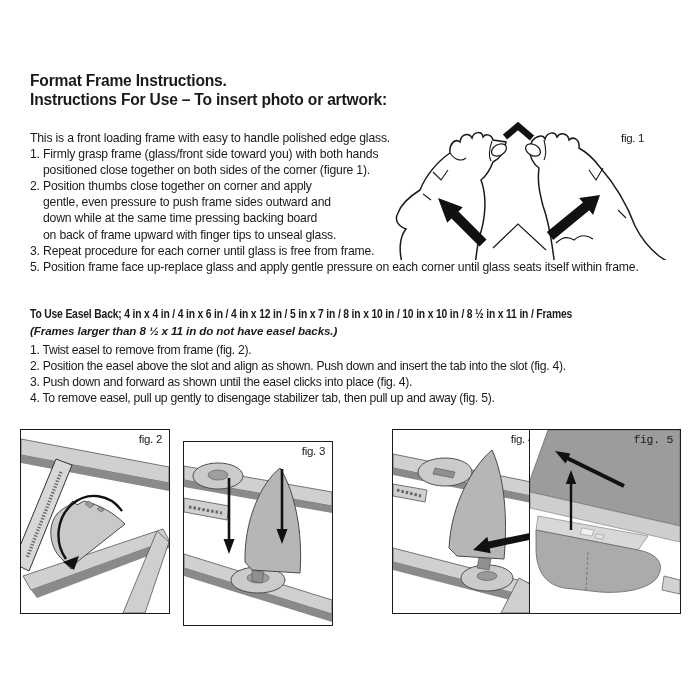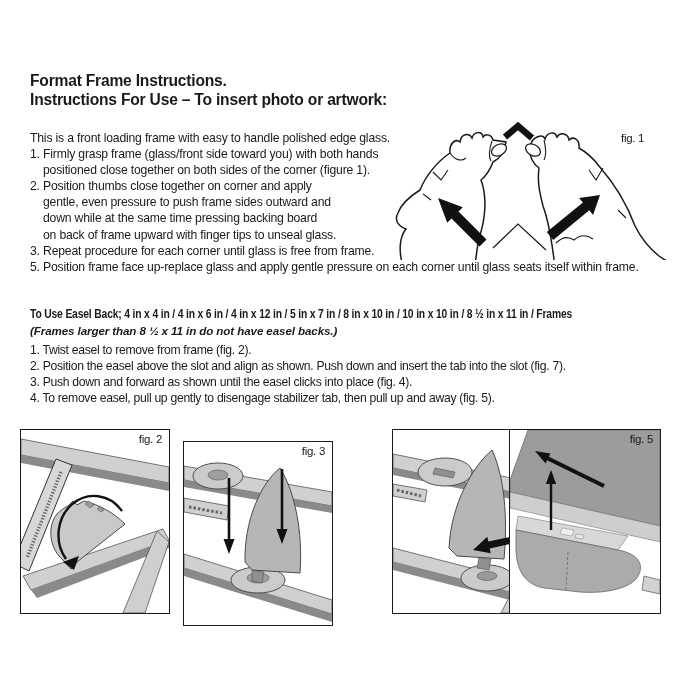--- a/index.html
+++ b/index.html
@@ -23,21 +23,21 @@
   .sline{font-size:12.2px;line-height:16.1px;letter-spacing:-0.3px;white-space:nowrap;}
   
   .fig1{position:absolute;left:393px;top:110px;width:305px;height:150px;overflow:hidden;}
   .fig1 svg{position:absolute;left:0;top:0;}
   .fig1-label{position:absolute;left:228px;top:22px;font-size:11.5px;letter-spacing:-0.3px;color:#1a1a1a;}
   
   .figbox{position:absolute;top:429px;width:148px;height:183px;background:#ffffff;
     border:1.6px solid #1c1c1c;overflow:hidden;}
   .figbox svg{position:absolute;left:0;top:0;}
   .figlabel{position:absolute;top:3px;right:7px;font-size:11.5px;letter-spacing:-0.3px;color:#1a1a1a;background:transparent;}
-  .fb2{left:20px;}  .fb3{left:183px;margin-top:12px;}  .fb4{left:364px;margin-left:28px;}  .fb5{left:509px;width:150px;}
+  .fb2{left:20px;}  .fb3{left:183px;margin-top:12px;}  .fb4{left:364px;margin-left:28px;}  .fb5{left:529px;width:150px;font-family:Liberation Mono, monospace;}
 </style>
 </head>
 <body>
 
 <div class="page">
 
   <div class="title-block">
     <div class="title-line">Format Frame Instructions.</div>
     <div class="title-line">Instructions For Use – To insert photo or artwork:</div>
   </div>
@@ -52,21 +52,21 @@
     <div class="bline ind">on back of frame upward with finger tips to unseal glass.</div>
     <div class="bline">3. Repeat procedure for each corner until glass is free from frame.</div>
     <div class="bline">5. Position frame face up-replace glass and apply gentle pressure on each corner until glass seats itself within frame.</div>
   </div>
 
   <div class="easel-block">
     <div class="easel-header">To Use Easel Back; 4 in x 4 in / 4 in x 6 in / 4 in x 12 in / 5 in x 7 in / 8 in x 10 in / 10 in x 10 in  / 8 ½ in x 11 in / Frames</div>
     <div class="easel-note">(Frames larger than 8 ½ x 11 in do not have easel backs.)</div>
     <div class="easel-steps">
       <div class="sline">1. Twist easel to remove from frame (fig. 2).</div>
-      <div class="sline">2. Position the easel above the slot and align as shown. Push down and insert the tab into the slot (fig. 7).</div>
+      <div class="sline">2. Position the easel above the slot and align as shown. Push down and insert the tab into the slot (fig. 4).</div>
       <div class="sline">3. Push down and forward as shown until the easel clicks into place (fig. 4).</div>
       <div class="sline">4. To remove easel, pull up gently to disengage stabilizer tab, then pull up and away (fig. 5).</div>
     </div>
   </div>
 
   <div class="fig1">
     <svg width="305" height="165" viewBox="0 0 305 165">
 
       <g>
         <path d="M 10 156 C 5 140, 7 126, 13 119 C 5 116, 1 110, 5 103

